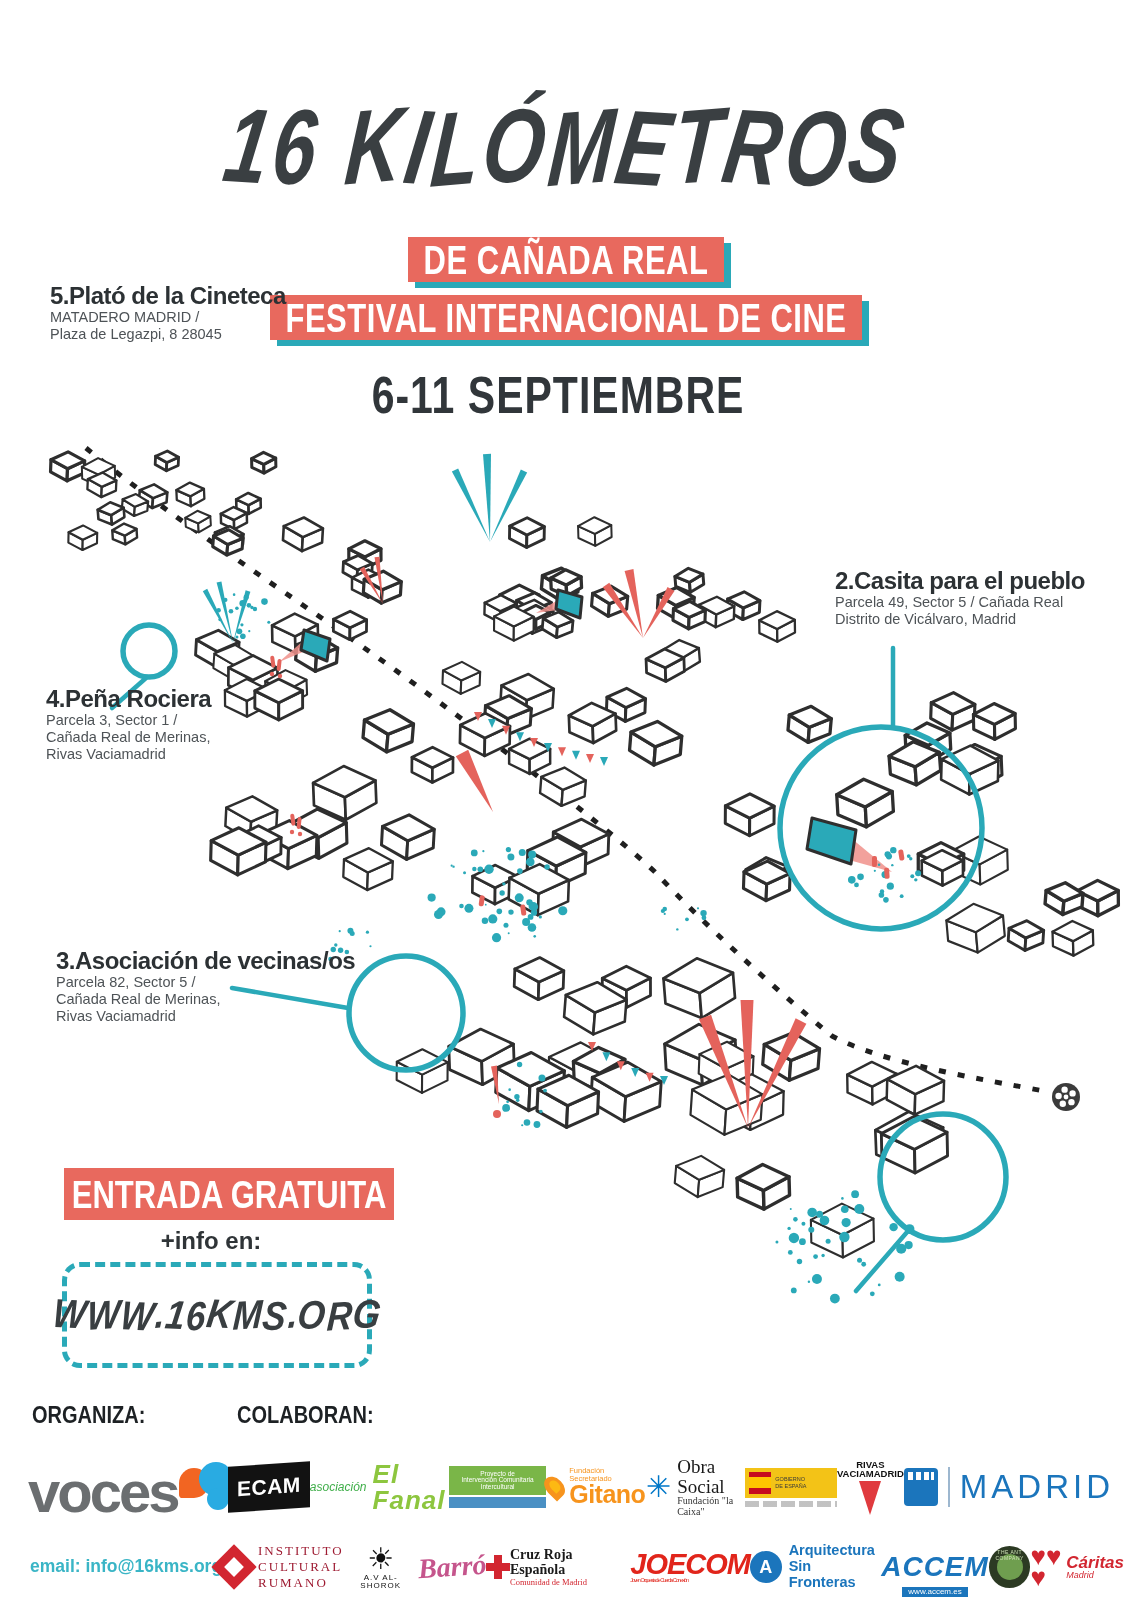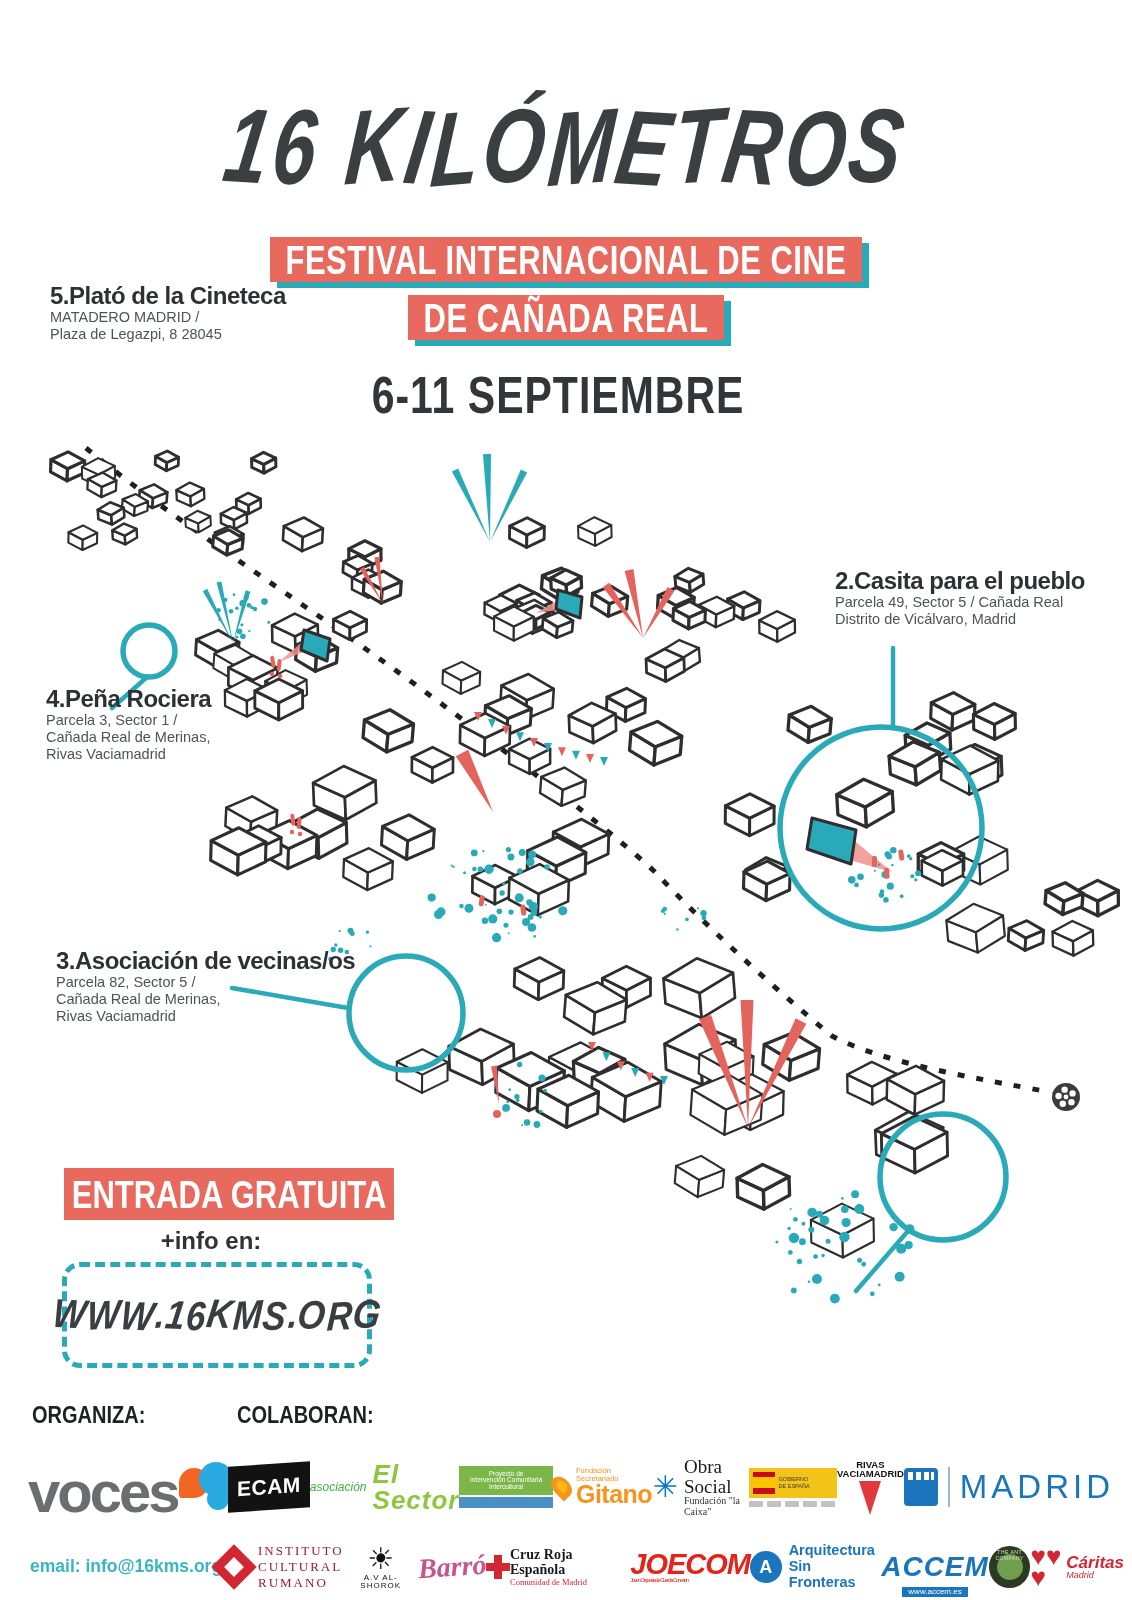--- a/index.html
+++ b/index.html
@@ -100,22 +100,22 @@
   .caritas .ca-txt .ca-main{color:#D22630;font-weight:800;font-style:italic;font-size:17px;}
   .caritas .ca-txt .ca-sub{color:#D22630;font-size:9px;font-style:italic;}
 </style>
 </head>
 <body>
 
 <div class="poster">
 
   <div class="abs main-title brush"><span style="display: inline-block; transform: rotate(2.5deg) translateY(-1px);">1</span><span style="display: inline-block; transform: rotate(-3.5deg) translateY(0px);">6</span><span style="display: inline-block; transform: rotate(2.5deg) translateY(1px);"> </span><span style="display: inline-block; transform: rotate(-3.5deg) translateY(-1px);">K</span><span style="display: inline-block; transform: rotate(2.5deg) translateY(0px);">I</span><span style="display: inline-block; transform: rotate(-3.5deg) translateY(1px);">L</span><span style="display: inline-block; transform: rotate(2.5deg) translateY(-1px);">Ó</span><span style="display: inline-block; transform: rotate(-3.5deg) translateY(0px);">M</span><span style="display: inline-block; transform: rotate(2.5deg) translateY(1px);">E</span><span style="display: inline-block; transform: rotate(-3.5deg) translateY(-1px);">T</span><span style="display: inline-block; transform: rotate(2.5deg) translateY(0px);">R</span><span style="display: inline-block; transform: rotate(-3.5deg) translateY(1px);">O</span><span style="display: inline-block; transform: rotate(2.5deg) translateY(-1px);">S</span></div>
   <div class="abs banner-wrap">
+    <div class="banner"><span class="cond">DE CAÑADA REAL</span></div>
     <div class="banner"><span class="cond">FESTIVAL INTERNACIONAL DE CINE</span></div>
-    <div class="banner"><span class="cond">DE CAÑADA REAL</span></div>
   </div>
   <div class="abs date-line"><span class="cond">6-11 SEPTIEMBRE</span></div>
 
   <svg id="map" class="abs" style="left:0;top:430px;" width="1132" height="980" viewBox="0 430 1132 980">
       <path d="M 86 448 C 180 525 300 600 420 688 C 520 762 610 830 655 872 C 700 920 770 985 832 1036 C 882 1063 980 1079 1044 1091" fill="none" stroke="#1f1f1f" stroke-width="5" stroke-dasharray="7 12"></path>
       <g>
         <g transform="rotate(2.6801585569046438 167.0757738687098 456.71496971393935)">
           <polygon fill="#fff" stroke="#2e2e2e" stroke-width="2.8" stroke-linejoin="round" points="155.5471364571713,456.71496971393935 167.0757738687098,462.4792884197086 167.0757738687098,470.77990735601634 155.5471364571713,465.0155886502471"></polygon>
           <polygon fill="#fff" stroke="#2e2e2e" stroke-width="2.8" stroke-linejoin="round" points="178.6044112802483,456.71496971393935 167.0757738687098,462.4792884197086 167.0757738687098,470.77990735601634 178.6044112802483,465.0155886502471"></polygon>
           <polygon fill="#fff" stroke="#2e2e2e" stroke-width="2.8" stroke-linejoin="round" points="167.0757738687098,450.9506510081701 178.6044112802483,456.71496971393935 167.0757738687098,462.4792884197086 155.5471364571713,456.71496971393935"></polygon>
@@ -975,21 +975,21 @@
     </span>
   </div>
   <div class="abs email">email: info@16kms.org</div>
 
   <div class="abs lrow lrow1">
     <div class="lg ecam">
         <span>ECAM</span>
       </div>
     <div class="lg fanal">
       <span class="f-top">asociación</span>
-      <span class="f-main">El Sector</span>
+      <span class="f-main">El Fanal</span>
     </div>
     <div class="pici">
       <div class="p-green">
           <div>Proyecto de</div>
           <div>Intervención Comunitaria Intercultural</div>
         </div>
       <div class="p-blue"></div>
     </div>
     <div class="lg">
       <span class="flame"></span>

